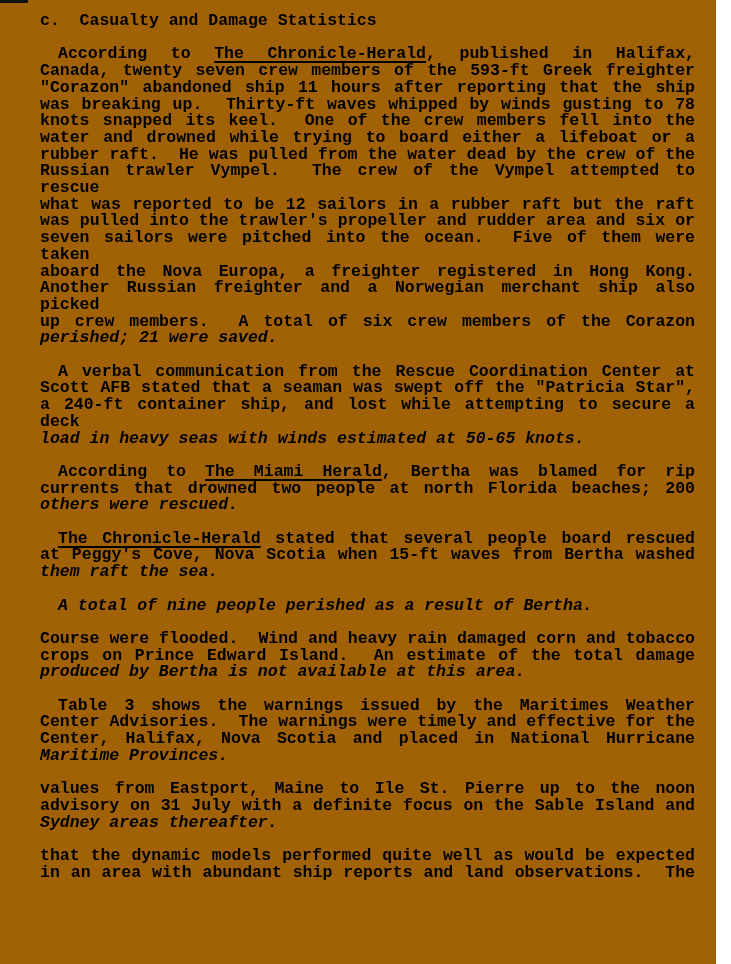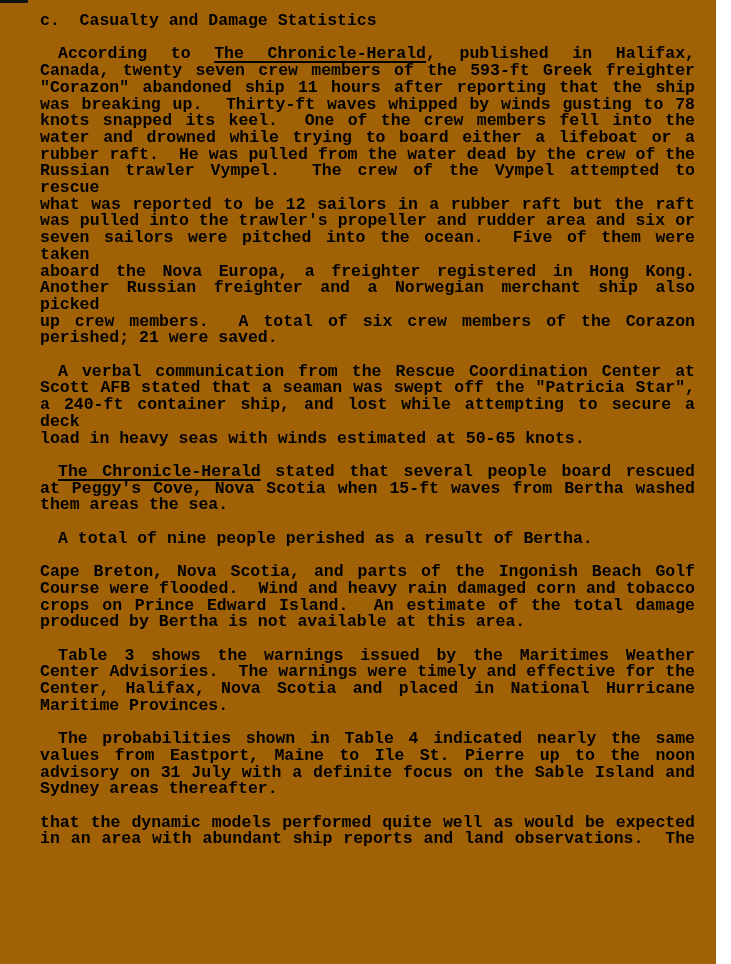--- a/index.html
+++ b/index.html
@@ -38,20 +38,21 @@
   }
   .line {
     text-align: justify;
     text-align-last: justify;
   }
   .line.first {
     text-indent: 18px;
   }
   .line.short {
     text-align-last: left;
+    font-style: italic;
   }
   .underlined {
     text-decoration: underline;
     text-decoration-thickness: 1.5px;
     text-underline-offset: 3px;
   }
 </style>
 </head>
 <body>
 
@@ -76,41 +77,44 @@
         <div class="line"><span class="">up crew members.&nbsp; A total of six crew members of the Corazon</span></div>
         <div class="line short"><span class="">perished; 21 were saved.</span></div>
       </div>
       <div class="paragraph">
         <div class="line first"><span class="">A verbal communication from the Rescue Coordination Center at</span></div>
         <div class="line"><span class="">Scott AFB stated that a seaman was swept off the "Patricia Star",</span></div>
         <div class="line"><span class="">a 240-ft container ship, and lost while attempting to secure a deck</span></div>
         <div class="line short"><span class="">load in heavy seas with winds estimated at 50-65 knots.</span></div>
       </div>
       <div class="paragraph">
+        <div class="line first"><span class="">According to </span><span class="underlined">The Miami Herald</span><span class="">, Bertha was blamed for rip</span></div>
+        <div class="line"><span class="">currents that drowned two people at north Florida beaches; 200</span></div>
+        <div class="line short"><span class="">others were rescued.</span></div>
+      </div>
+      <div class="paragraph">
         <div class="line first"><span class="underlined">The Chronicle-Herald</span><span class=""> stated that several people board rescued</span></div>
         <div class="line"><span class="">at Peggy's Cove, Nova Scotia when 15-ft waves from Bertha washed</span></div>
-        <div class="line short"><span class="">them areas the sea.</span></div>
+        <div class="line short"><span class="">them raft the sea.</span></div>
       </div>
       <div class="paragraph">
         <div class="line first short"><span class="">A total of nine people perished as a result of Bertha.</span></div>
       </div>
       <div class="paragraph">
-        <div class="line"><span class="">Cape Breton, Nova Scotia, and parts of the Ingonish Beach Golf</span></div>
         <div class="line"><span class="">Course were flooded.&nbsp; Wind and heavy rain damaged corn and tobacco</span></div>
         <div class="line"><span class="">crops on Prince Edward Island.&nbsp; An estimate of the total damage</span></div>
         <div class="line short"><span class="">produced by Bertha is not available at this area.</span></div>
       </div>
       <div class="paragraph">
         <div class="line first"><span class="">Table 3 shows the warnings issued by the Maritimes Weather</span></div>
         <div class="line"><span class="">Center Advisories.&nbsp; The warnings were timely and effective for the</span></div>
         <div class="line"><span class="">Center, Halifax, Nova Scotia and placed in National Hurricane</span></div>
         <div class="line short"><span class="">Maritime Provinces.</span></div>
       </div>
       <div class="paragraph">
-        <div class="line first"><span class="">The probabilities shown in Table 4 indicated nearly the same</span></div>
         <div class="line"><span class="">values from Eastport, Maine to Ile St. Pierre up to the noon</span></div>
         <div class="line"><span class="">advisory on 31 July with a definite focus on the Sable Island and</span></div>
         <div class="line short"><span class="">Sydney areas thereafter.</span></div>
       </div>
       <div class="paragraph">
         <div class="line"><span class="">that the dynamic models performed quite well as would be expected</span></div>
         <div class="line"><span class="">in an area with abundant ship reports and land observations.&nbsp; The</span></div>
       </div>
     </div>
 </div>

